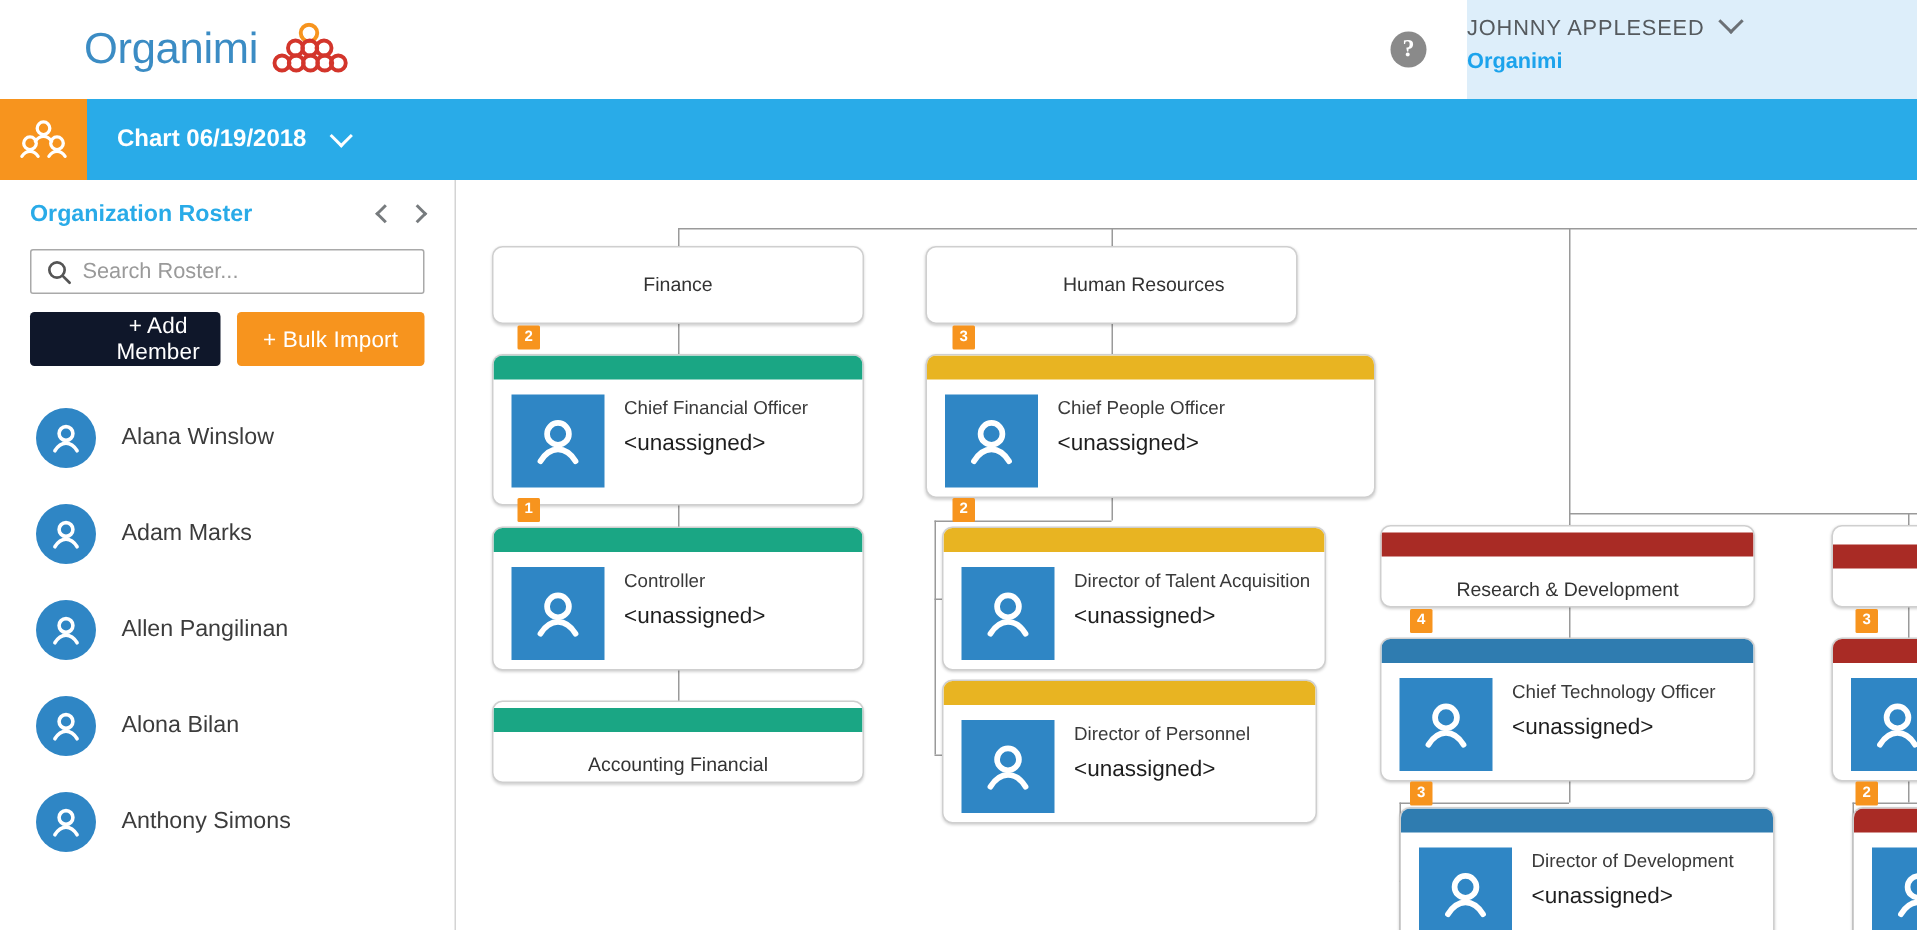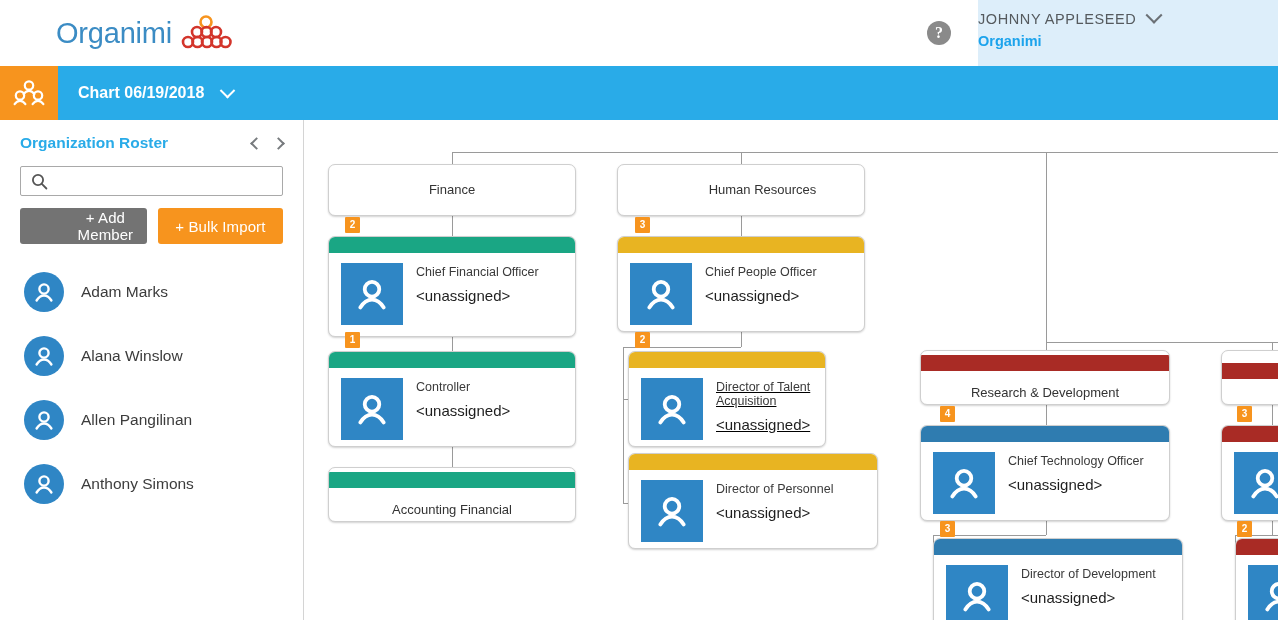--- a/index.html
+++ b/index.html
@@ -113,21 +113,21 @@
     border: 0; outline: none; font-size: 14.5px; color: #333;
     font-family: "Liberation Sans", sans-serif; width: 200px; background: transparent;
   }
   .roster-search input::placeholder { color: #9a9a9a; }
   .roster-btns { display: flex; gap: 11px; margin: 12px 20px 0 20px; }
   .btn {
     border: 0; border-radius: 3px; color: #fff; font-size: 15px;
     font-family: "Liberation Sans", sans-serif; cursor: pointer;
     height: 36px; font-weight: 500; letter-spacing: 0.1px;
   }
-  .btn-add { background: #737373; width: 130px; padding-left: 44px; }
+  .btn-add { background: #0f172a; width: 130px; padding-left: 44px; }
   .btn-bulk { background: #f7941e; width: 130px; }
   .roster-list { margin-top: 16px; }
   .roster-item {
     display: flex; align-items: center; height: 64px; padding-left: 24px;
     cursor: pointer;
   }
   .avatar-circle {
     width: 40px; height: 40px; border-radius: 50%; background: #2f86c5;
     display: flex; align-items: center; justify-content: center; flex: none;
   }
@@ -320,54 +320,64 @@
         <span><i class="chev left"></i></span>
         <span><i class="chev right"></i></span>
       </span>
     </div>
 
     <div class="roster-search">
       <svg class="si" width="17" height="17" viewBox="0 0 17 17">
         <circle cx="7" cy="7" r="5.1" fill="none" stroke="#555" stroke-width="1.8"></circle>
         <line x1="10.8" y1="10.9" x2="15.4" y2="15.5" stroke="#555" stroke-width="1.8" stroke-linecap="round"></line>
       </svg>
+      <input placeholder="Search Roster..." style="">
     </div>
 
     <div class="roster-btns">
       <button class="btn btn-add">+ Add Member</button>
       <button class="btn btn-bulk">+ Bulk Import</button>
     </div>
 
     <div class="roster-list">
       <div class="roster-item">
         <span class="avatar-circle">
           <svg width="24" height="24" viewBox="0 0 24 24">
               <circle cx="12" cy="9" r="4.6" fill="none" stroke="#fff" stroke-width="2.4"></circle>
               <path d="M4.6 20.5c2.2-3.6 4.6-5 7.4-5s5.2 1.4 7.4 5" fill="none" stroke="#fff" stroke-width="2.4" stroke-linecap="round"></path>
             </svg>
         </span>
-        <span class="roster-name">Adam Marks</span>
+        <span class="roster-name">Alana Winslow</span>
       </div>
       <div class="roster-item">
         <span class="avatar-circle">
           <svg width="24" height="24" viewBox="0 0 24 24">
               <circle cx="12" cy="9" r="4.6" fill="none" stroke="#fff" stroke-width="2.4"></circle>
               <path d="M4.6 20.5c2.2-3.6 4.6-5 7.4-5s5.2 1.4 7.4 5" fill="none" stroke="#fff" stroke-width="2.4" stroke-linecap="round"></path>
             </svg>
         </span>
-        <span class="roster-name">Alana Winslow</span>
+        <span class="roster-name">Adam Marks</span>
       </div>
       <div class="roster-item">
         <span class="avatar-circle">
           <svg width="24" height="24" viewBox="0 0 24 24">
               <circle cx="12" cy="9" r="4.6" fill="none" stroke="#fff" stroke-width="2.4"></circle>
               <path d="M4.6 20.5c2.2-3.6 4.6-5 7.4-5s5.2 1.4 7.4 5" fill="none" stroke="#fff" stroke-width="2.4" stroke-linecap="round"></path>
             </svg>
         </span>
         <span class="roster-name">Allen Pangilinan</span>
+      </div>
+      <div class="roster-item">
+        <span class="avatar-circle">
+          <svg width="24" height="24" viewBox="0 0 24 24">
+              <circle cx="12" cy="9" r="4.6" fill="none" stroke="#fff" stroke-width="2.4"></circle>
+              <path d="M4.6 20.5c2.2-3.6 4.6-5 7.4-5s5.2 1.4 7.4 5" fill="none" stroke="#fff" stroke-width="2.4" stroke-linecap="round"></path>
+            </svg>
+        </span>
+        <span class="roster-name">Alona Bilan</span>
       </div>
       <div class="roster-item">
         <span class="avatar-circle">
           <svg width="24" height="24" viewBox="0 0 24 24">
               <circle cx="12" cy="9" r="4.6" fill="none" stroke="#fff" stroke-width="2.4"></circle>
               <path d="M4.6 20.5c2.2-3.6 4.6-5 7.4-5s5.2 1.4 7.4 5" fill="none" stroke="#fff" stroke-width="2.4" stroke-linecap="round"></path>
             </svg>
         </span>
         <span class="roster-name">Anthony Simons</span>
       </div>
@@ -449,38 +459,38 @@
       <div class="bar" style="background:#1aa684;"></div>
       <div class="dept-label" style="margin-top:14px;">Accounting Financial</div>
     </div>
 
     <div class="node plain dept-box" style="left:312px; top:44px; width:248px; height:52px;padding-left:43px;">
 
       <div class="dept-label">Human Resources</div>
     </div>
     <div class="badge" style="left:330px; top:97px;">3</div>
 
-    <div class="node" style="left:312px; top:116px; width:248px; height:96px;">
+    <div class="node" style="left:312px; top:116px; width:300px; height:96px;">
       <div class="bar" style="background:#e8b422;"></div>
       <div class="person-body">
         <div class="person-pic">
           <svg width="38" height="38" viewBox="0 0 24 24">
               <circle cx="12" cy="9" r="4.6" fill="none" stroke="#fff" stroke-width="2.4"></circle>
               <path d="M4.6 20.5c2.2-3.6 4.6-5 7.4-5s5.2 1.4 7.4 5" fill="none" stroke="#fff" stroke-width="2.4" stroke-linecap="round"></path>
             </svg>
         </div>
         <div class="person-txt">
           <div class="person-role">Chief People Officer</div>
           <div class="person-name">&lt;unassigned&gt;</div>
         </div>
       </div>
     </div>
     <div class="badge" style="left:330px; top:212px;">2</div>
 
-    <div class="node" style="left:323px; top:231px; width:198px; height:96px;text-decoration:underline;">
+    <div class="node" style="left:323px; top:231px; width:256px; height:96px;">
       <div class="bar" style="background:#e8b422;"></div>
       <div class="person-body">
         <div class="person-pic">
           <svg width="38" height="38" viewBox="0 0 24 24">
               <circle cx="12" cy="9" r="4.6" fill="none" stroke="#fff" stroke-width="2.4"></circle>
               <path d="M4.6 20.5c2.2-3.6 4.6-5 7.4-5s5.2 1.4 7.4 5" fill="none" stroke="#fff" stroke-width="2.4" stroke-linecap="round"></path>
             </svg>
         </div>
         <div class="person-txt">
           <div class="person-role">Director of Talent Acquisition</div>

